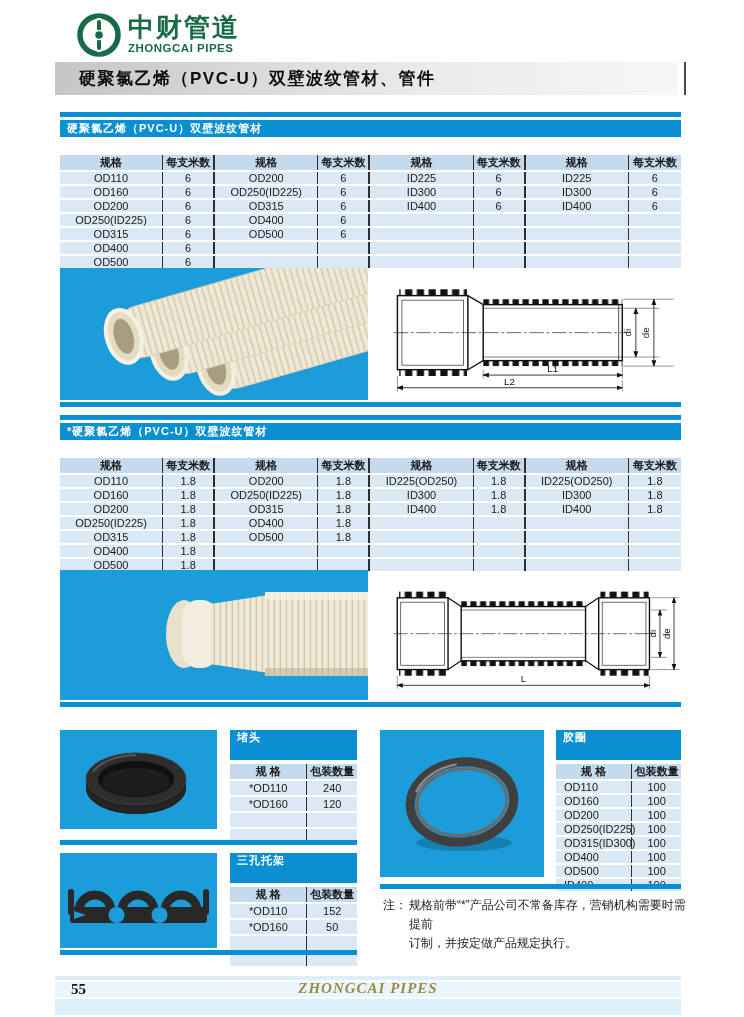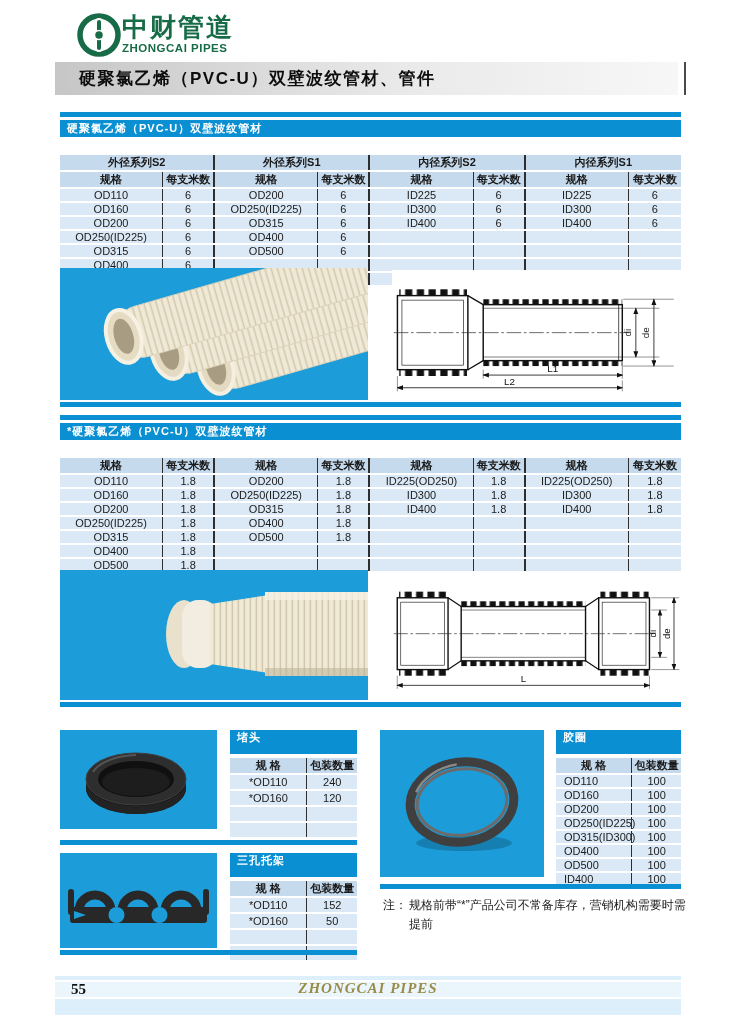--- a/index.html
+++ b/index.html
@@ -2,21 +2,21 @@
 <html><head>
 <meta charset="utf-8">
 <style>
   html,body{margin:0;padding:0;background:#fff;}
   .page{position:relative;width:744px;height:1017px;background:#fff;overflow:hidden;
         font-family:"Liberation Sans",sans-serif;color:#1a1a1a;}
   .abs{position:absolute;}
 
   
   .logo{left:76px;top:12px;display:flex;align-items:flex-start;}
-  .logo-text{}
+  .logo-text{margin-left:6px;}
   .logo-cn{font-size:26px;font-weight:bold;color:#176b47;letter-spacing:2px;line-height:30px;}
   .logo-en{font-size:11.5px;font-weight:bold;color:#176b47;letter-spacing:0.5px;line-height:13px;}
   .handbook{right:82px;top:30px;font-size:13px;font-style:italic;font-weight:bold;color:#2a2a2a;
             letter-spacing:7px;border-bottom:1.5px solid #333;padding-bottom:3px;}
   .graybar{left:55px;top:62px;width:623px;height:33px;
            background:linear-gradient(90deg,#c6c6c6 0%,#e9e9e9 55%,#f7f7f7 100%);}
   .graybar .t{font-size:17px;font-weight:bold;line-height:33px;padding-left:16px;
               letter-spacing:1.5px;color:#0d0d0d;margin-left:8px;}
   .endline{left:684px;top:62px;width:2px;height:33px;background:#4a4a4a;}
 
@@ -35,21 +35,21 @@
   .vt{border-right:1px solid #2e2e2e;}
   .vk{border-right:2px solid #2e2e2e;}
   .c-spec{width:16.6%;}  .c-qty{width:8.4%;}
 
   
   .photo{background:#1c9cd8;}
   .photo svg,.draw svg{display:block;width:100%;height:100%;}
   .draw{background:#fff;}
 
   
-  .acc-title{background:#0a90d2;color:#fff;font-size:11px;font-weight:bold;height:24px;
+  .acc-title{background:#0a90d2;color:#fff;font-size:11px;font-weight:bold;height:30px;
              line-height:15px;padding-left:7px;margin-bottom:2px;letter-spacing:1px;}
   table.acc{width:100%;border-collapse:separate;border-spacing:0 2px;table-layout:fixed;font-size:11px;}
   .acc th{background:#c6daee;height:15px;font-weight:bold;padding:0;text-align:center;}
   .acc td{background:#dbe9f6;height:14px;padding:0;text-align:center;}
   .tight td{height:12px;}
   .acc td.left{text-align:left;padding-left:8px;}
 
   
   .note{width:304px;font-size:12px;line-height:19px;color:#222;display:flex;}
   .note .pre{flex:0 0 26px;}
@@ -95,26 +95,20 @@
             <col class="c-spec">
             <col class="c-qty">
             <col class="c-spec">
             <col class="c-qty">
             <col class="c-spec">
             <col class="c-qty">
             <col class="c-spec">
             <col class="c-qty">
           </colgroup>
           <thead>
-            <tr>
-              <th colspan="2" class="vk">外径系列S2</th>
-              <th colspan="2" class="vk">外径系列S1</th>
-              <th colspan="2" class="vk">内径系列S2</th>
-              <th colspan="2" class="">内径系列S1</th>
-            </tr>
             <tr>
               <th class="vt">规格</th>
               <th class="vk">每支米数</th>
               <th class="vt">规格</th>
               <th class="vk">每支米数</th>
               <th class="vt">规格</th>
               <th class="vk">每支米数</th>
               <th class="vt">规格</th>
               <th class="">每支米数</th>
             </tr>
@@ -565,20 +559,21 @@
         </tbody>
       </table>
     </div>
 
   <div class="abs bar" style="left:380px;top:884px;width:301px"></div>
 
   <div class="abs note" style="left:383px;top:896px">
     <span class="pre">注：</span>
     <span>
       <div>规格前带“*”产品公司不常备库存，营销机构需要时需提前</div>
+      <div>订制，并按定做产品规定执行。</div>
     </span>
   </div>
 
   <div class="abs bar" style="left:60px;top:950px;width:297px"></div>
 
   <div class="abs footer">
     <span class="pagenum">55</span>
     <span class="brand">ZHONGCAI PIPES</span>
   </div>
 

